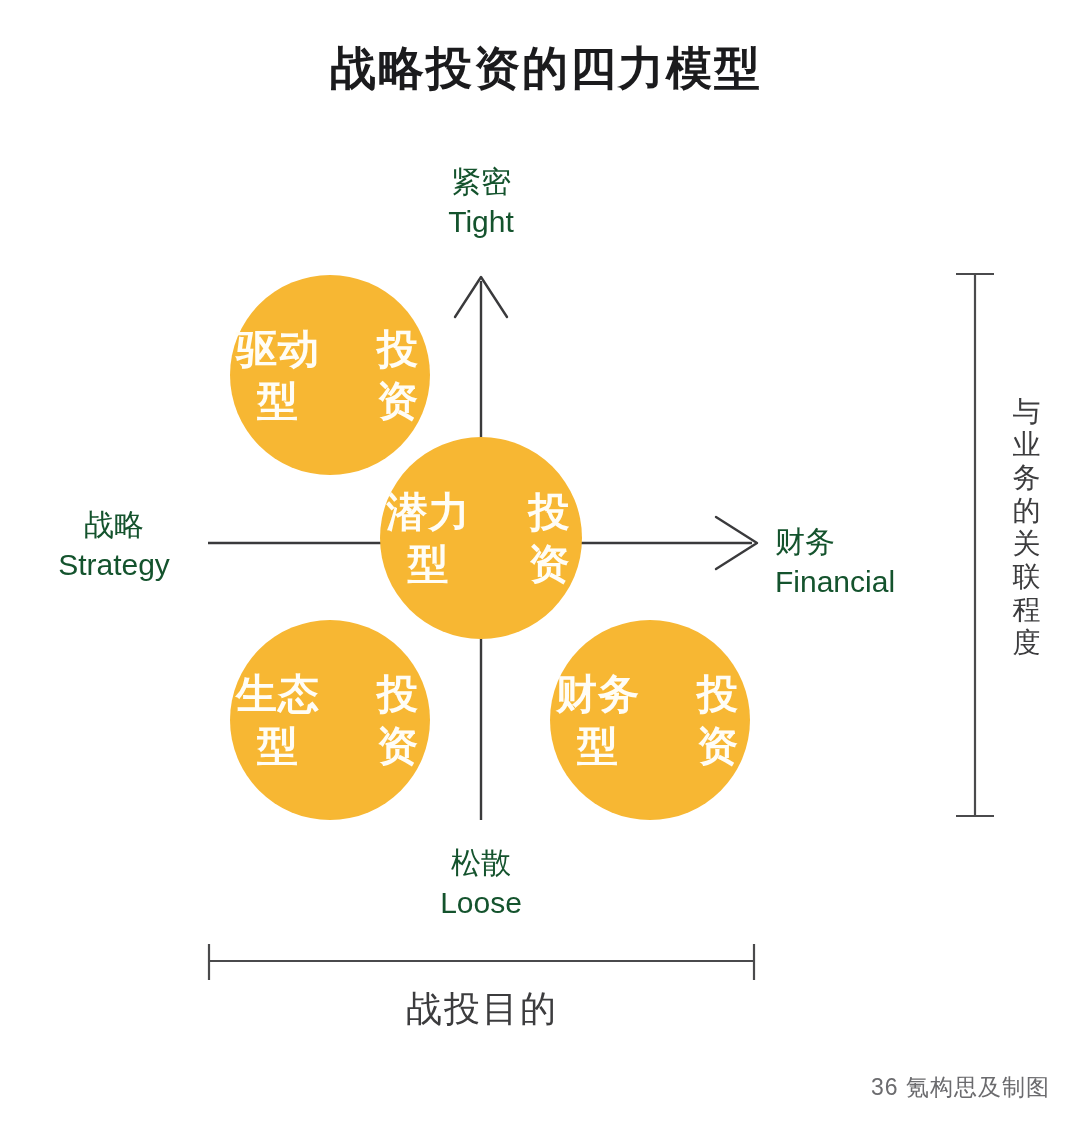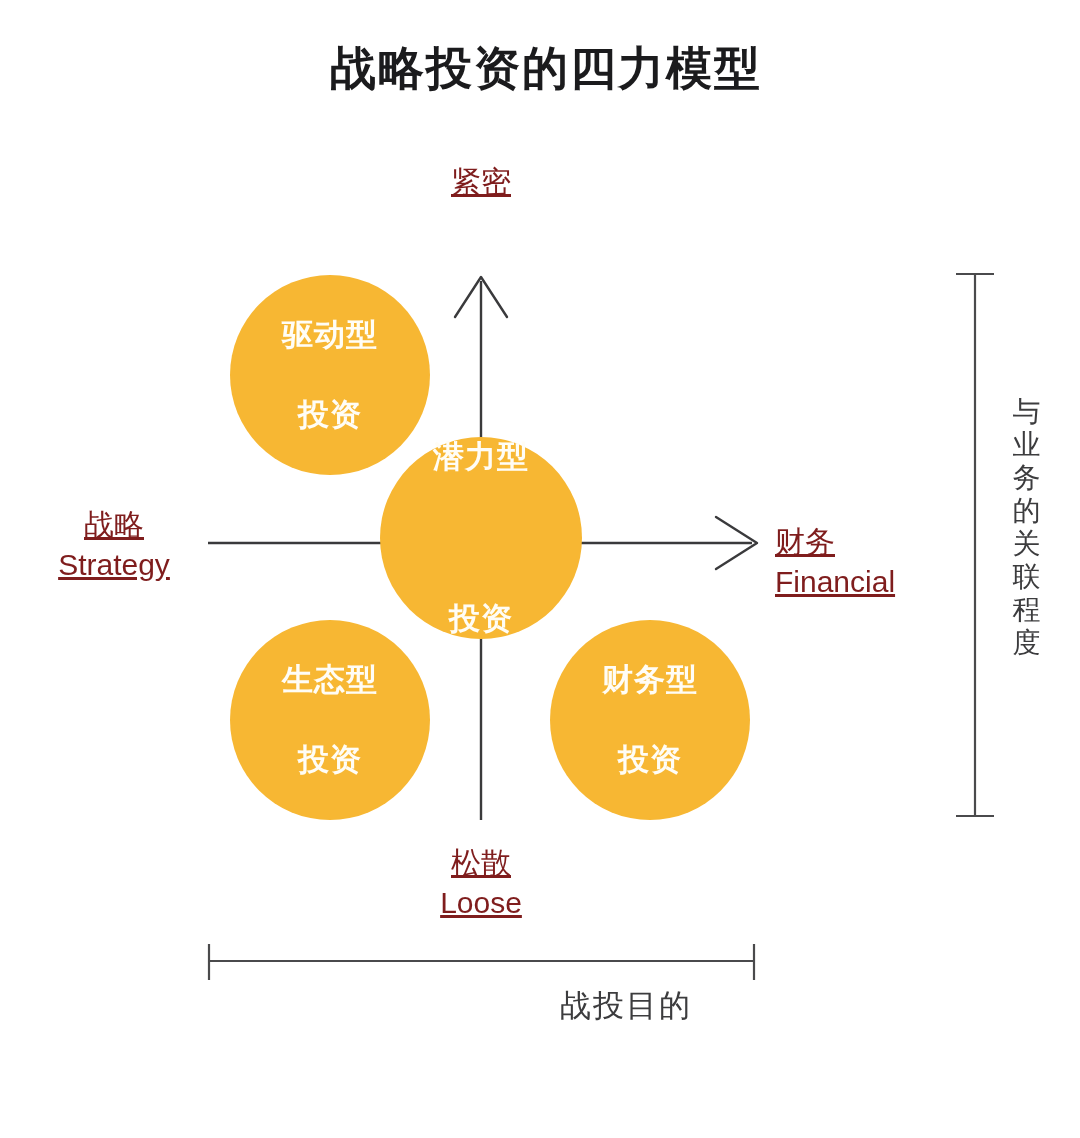--- a/index.html
+++ b/index.html
@@ -44,46 +44,45 @@
     height: 1138px;
     pointer-events: none;
   }
 
   
   .bubble {
     position: absolute;
     border-radius: 50%;
     background: #f7b733;
     display: flex;
-    flex-direction: column;
+    flex-direction: row;
     align-items: center;
     justify-content: center;
     color: #fffdf6;
-    font-size: 31px;
+    font-size: 41px;
     font-weight: 700;
     line-height: 1.28;
     letter-spacing: 1px;
     text-align: center;
     gap: 40px;
   }
   .bubble span { display: block; }
 
   .bubble-driver    { left: 230px; top: 275px; width: 200px; height: 200px; }
   .bubble-potential { left: 380px; top: 437px; width: 202px; height: 202px; z-index: 3; justify-content: space-between; }
   .bubble-eco       { left: 230px; top: 620px; width: 200px; height: 200px; text-align: center; }
   .bubble-fin       { left: 550px; top: 620px; width: 200px; height: 200px; }
 
   
   .axis-label {
     position: absolute;
     font-size: 30px;
     line-height: 1.33;
-    color: #7f1d1d;
-    white-space: nowrap;
-    text-decoration: underline;
+    color: #14532d;
+    white-space: nowrap;
   }
   .axis-label .cn { display: block; }
   .axis-label .en { display: block; }
 
   .label-tight    { left: 400px; top: 162px; width: 162px; text-align: center; }
   .label-loose    { left: 400px; top: 843px; width: 162px; text-align: center; }
   .label-strategy { left: 34px;  top: 505px; width: 160px; text-align: center; }
   .label-financial{ left: 775px; top: 522px; width: 175px; text-align: left; }
 
   
@@ -98,22 +97,22 @@
     text-align: center;
     letter-spacing: 1px;
   }
   .bracket-label-v .ch { display: block; }
 
   .bracket-label-h {
     position: absolute;
     left: 272px;
     top: 985px;
     width: 420px;
-    text-align: right;
-    font-size: 31px;
+    text-align: center;
+    font-size: 36px;
     color: #3c3c3e;
     letter-spacing: 2px;
     white-space: nowrap;
   }
 
   
   .credit {
     position: absolute;
     right: 30px;
     top: 1072px;
@@ -162,20 +161,21 @@
     <span>投资</span>
   </div>
 
   <div class="bubble bubble-fin">
     <span>财务型</span>
     <span>投资</span>
   </div>
 
   <div class="axis-label label-tight">
     <span class="cn">紧密</span>
+    <span class="en">Tight</span>
   </div>
 
   <div class="axis-label label-strategy">
     <span class="cn">战略</span>
     <span class="en">Strategy</span>
   </div>
 
   <div class="axis-label label-loose">
     <span class="cn">松散</span>
     <span class="en">Loose</span>
@@ -192,14 +192,15 @@
     <span class="ch">务</span>
     <span class="ch">的</span>
     <span class="ch">关</span>
     <span class="ch">联</span>
     <span class="ch">程</span>
     <span class="ch">度</span>
   </div>
 
   <div class="bracket-label-h">战投目的</div>
 
+  <div class="credit">36 氪构思及制图</div>
 
 </div>
 
 </body></html>

